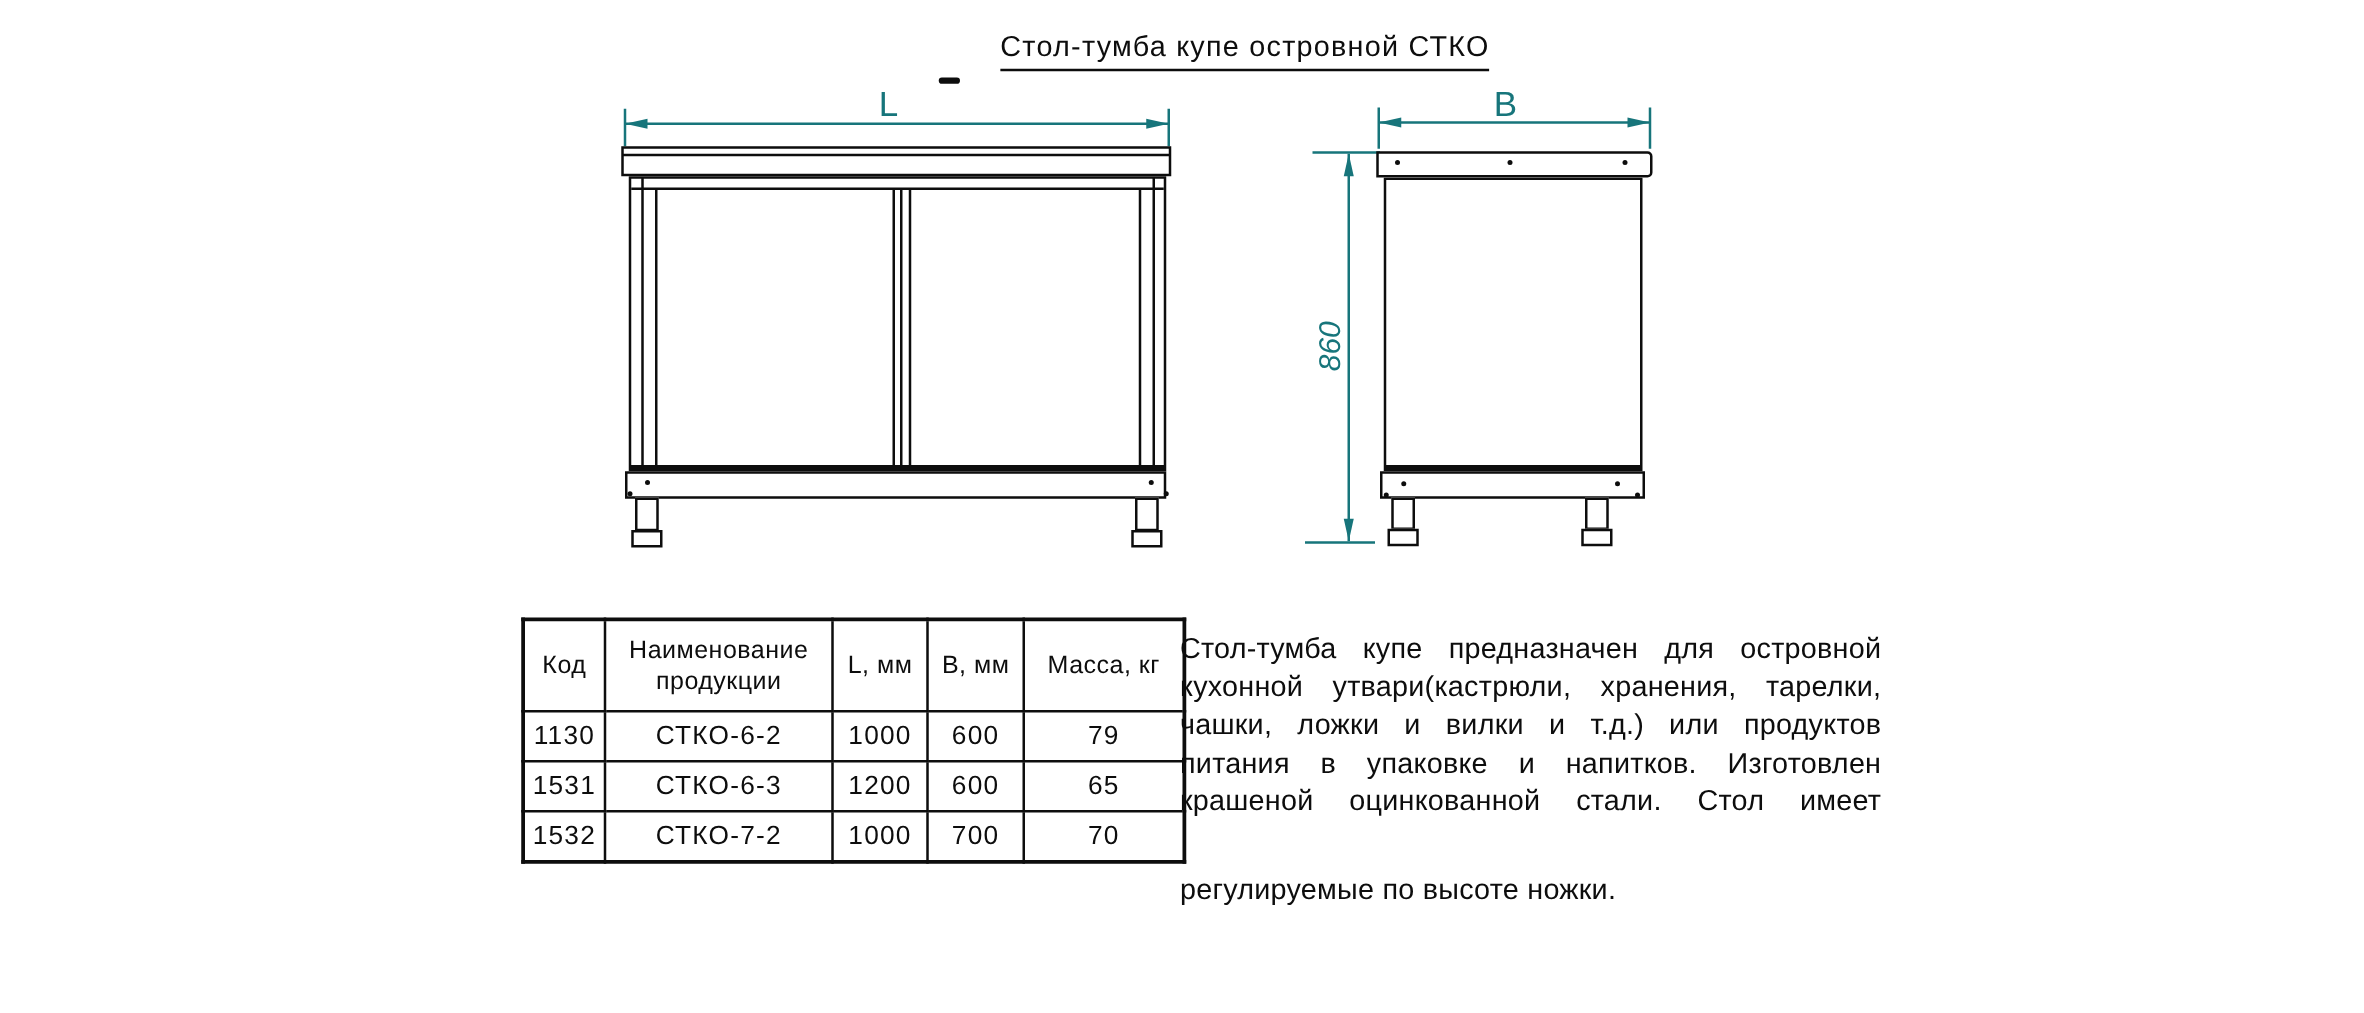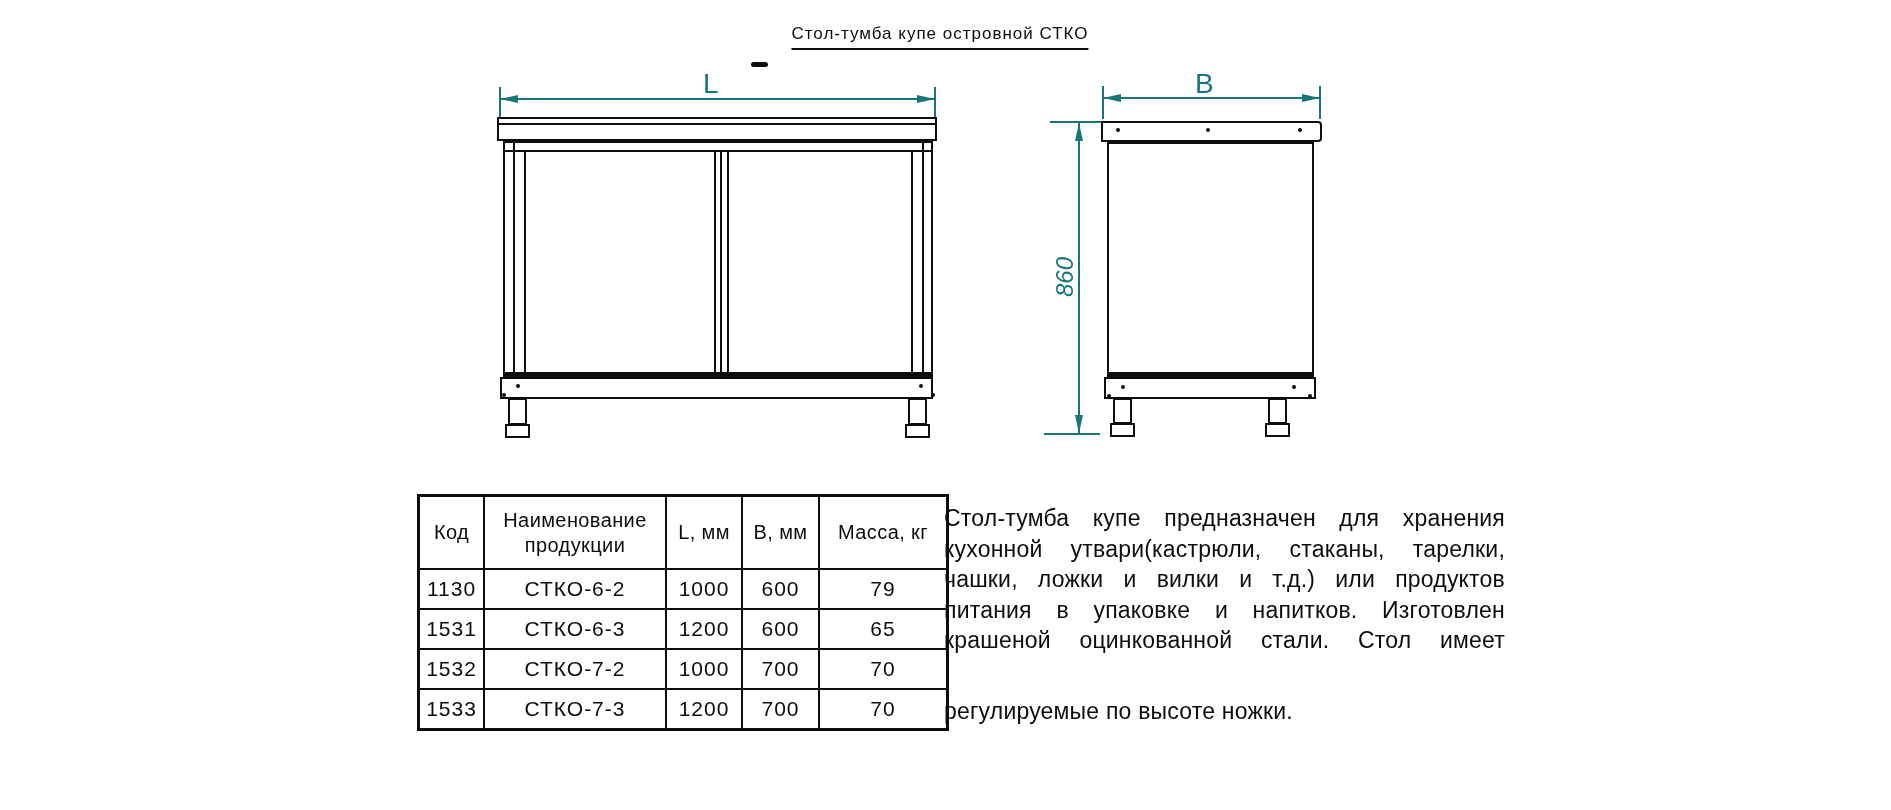--- a/index.html
+++ b/index.html
@@ -2,21 +2,21 @@
 <html><head>
 <meta charset="utf-8">
 <style>
   html,body{margin:0;padding:0;background:#fff;}
   #canvas{position:relative;width:1891px;height:810px;background:#ffffff;overflow:hidden;
           font-family:"Liberation Sans",sans-serif;color:#0d0d0d;}
   .ln{position:absolute;background:#0d0d0d;}
   .tl{position:absolute;background:#17757b;}
   .rect{position:absolute;border:2px solid #0d0d0d;background:#fff;box-sizing:border-box;}
   .dot{position:absolute;width:4px;height:4px;background:#0d0d0d;border-radius:50%;}
-  .title{position:absolute;left:940px;top:24px;transform:translateX(-50%);font-size:17px;
+  .title{position:absolute;left:996px;top:24px;transform:translateX(-50%);font-size:23px;
          letter-spacing:1px;white-space:nowrap;padding-bottom:4px;border-bottom:2.5px solid #0d0d0d;}
   .dim-label{position:absolute;color:#17757b;font-size:28px;line-height:1;}
   .dim-label-v{position:absolute;color:#17757b;font-size:24px;font-style:italic;line-height:1;
                width:52px;height:26px;text-align:center;transform:rotate(-90deg);}
   .arr{position:absolute;width:0;height:0;}
   .arr-l{border-top:4px solid transparent;border-bottom:4px solid transparent;border-right:18px solid #17757b;}
   .arr-r{border-top:4px solid transparent;border-bottom:4px solid transparent;border-left:18px solid #17757b;}
   .arr-u{border-left:4px solid transparent;border-right:4px solid transparent;border-bottom:18px solid #17757b;}
   .arr-d{border-left:4px solid transparent;border-right:4px solid transparent;border-top:18px solid #17757b;}
   .body-box{border:2px solid #0d0d0d;border-bottom:5px solid #0d0d0d;}
@@ -133,32 +133,25 @@
       <td>600</td>
       <td>65</td>
     </tr>
     <tr class="row">
       <td>1532</td>
       <td>СТКО-7-2</td>
       <td>1000</td>
       <td>700</td>
       <td>70</td>
     </tr>
-    <tr class="row">
-      <td>1533</td>
-      <td>СТКО-7-3</td>
-      <td>1200</td>
-      <td>700</td>
-      <td>70</td>
-    </tr>
   </tbody>
     </table>
 
   <div class="desc">
-    <div>Стол-тумба купе предназначен для хранения</div>
-    <div>кухонной утвари(кастрюли, стаканы, тарелки,</div>
+    <div>Стол-тумба купе предназначен для островной</div>
+    <div>кухонной утвари(кастрюли, хранения, тарелки,</div>
     <div>чашки, ложки и вилки и т.д.) или продуктов</div>
     <div>питания в упаковке и напитков. Изготовлен</div>
     <div>крашеной оцинкованной стали. Стол имеет</div>
     <div>регулируемые по высоте ножки.</div>
   </div>
 
 </div>
 
 </body></html>

